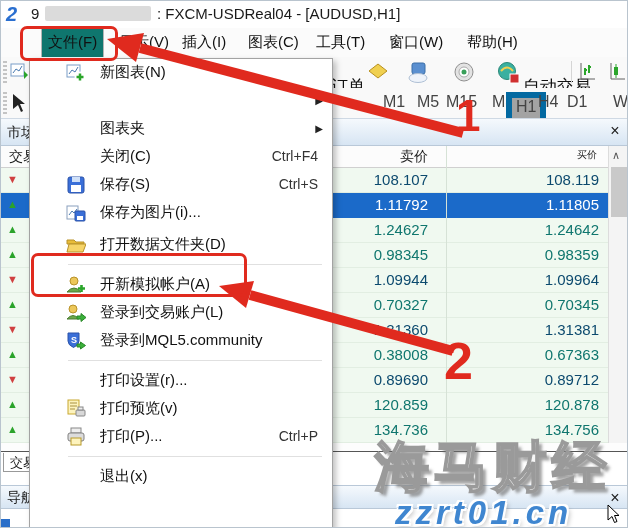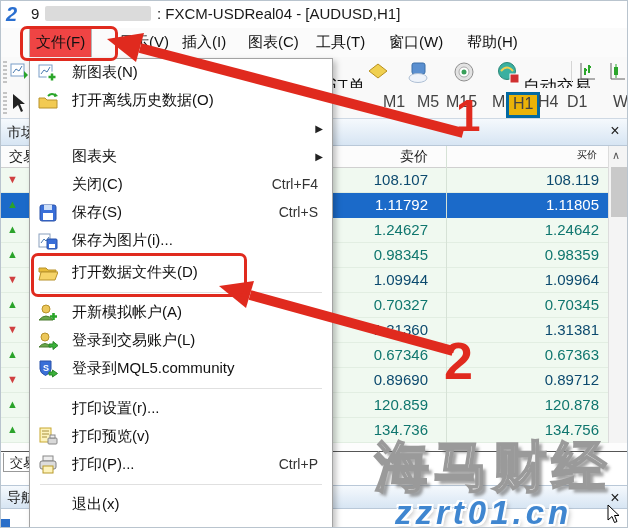--- a/index.html
+++ b/index.html
@@ -7,32 +7,32 @@
   #app{position:relative;width:628px;height:528px;background:#fff;border:1px solid #b9c4ce;box-sizing:border-box;overflow:hidden;}
   
   .titlebar{position:absolute;left:0;top:0;width:628px;height:27px;background:#fff;}
   .mtlogo{position:absolute;left:5px;top:2px;font-size:20px;font-weight:bold;font-style:italic;color:#2a6fd0;}
   .acct{position:absolute;left:30px;top:4px;font-size:15px;color:#1a1a1a;}
   .blur{position:absolute;left:44px;top:5px;width:106px;height:15px;background:#dbdbdb;border-radius:2px;}
   .wtitle{position:absolute;left:156px;top:4px;font-size:15px;color:#1a1a1a;white-space:nowrap;}
   
   .menubar{position:absolute;left:0;top:27px;width:628px;height:29px;background:#fbfbfb;border-bottom:1px solid #e2e2e2;}
   .mbi{position:absolute;top:0;height:28px;line-height:28px;font-size:15px;color:#111;white-space:nowrap;}
-  .mbi.open{background:#ef4444;border:1px solid #b5b5b5;padding:0 6px;line-height:26px;}
+  .mbi.open{background:#0f766e;border:1px solid #b5b5b5;padding:0 6px;line-height:26px;margin-left:12px;}
   
   .tbrow{position:absolute;left:0;width:628px;background:#f9f9f9;border-bottom:1px solid #dcdcdc;}
   #tb1{top:56px;height:31px;}
   #tb2{top:87px;height:30px;}
   .grip{position:absolute;left:2px;top:4px;width:4px;height:22px;
     background:repeating-linear-gradient(#c4c4c4 0 2px,transparent 2px 4px);}
   .tbtext{position:absolute;font-size:17px;color:#111;top:18px;}
   .tficon{position:absolute;top:4px;}
   .tbsep{position:absolute;top:4px;width:1px;height:22px;background:#d5d5d5;}
   .tf{position:absolute;top:4px;height:20px;line-height:20px;font-size:16px;color:#444;padding:0 4px;}
-  .tf.active{border:3px solid #0369a1;background:#eab308;line-height:18px;}
+  .tf.active{border:6px solid #0369a1;background:#a3a3a3;line-height:18px;}
   .combo-arrow{position:absolute;left:344px;top:12px;font-size:8px;color:#555;}
   
   .mwheader{position:absolute;left:0;top:117px;width:628px;height:28px;
     background:linear-gradient(#f5f9fd,#d7e5f3);border-top:1px solid #cfd9e4;border-bottom:1px solid #b9c8d8;box-sizing:border-box;}
   .mwtitle{position:absolute;left:6px;top:5px;font-size:14px;color:#222;}
   .panelx{position:absolute;right:6px;top:3px;font-size:16px;color:#222;width:16px;text-align:center;}
   .mwcols{position:absolute;left:0;top:145px;width:628px;height:22px;background:#fcfcfc;border-bottom:1px solid #d0d0d0;box-sizing:border-box;}
   .colsym{position:absolute;left:8px;top:2px;font-size:14px;color:#222;}
   .colsell{position:absolute;right:201px;top:2px;font-size:14px;color:#222;}
   .colbuy{position:absolute;right:32px;top:2px;font-size:10px;color:#222;}
@@ -56,21 +56,21 @@
   .mwbottom{position:absolute;left:0;top:442px;width:628px;height:8px;background:#fdfdfd;}
   .tabbar{position:absolute;left:0;top:450px;width:628px;height:22px;background:#fff;border-top:1px solid #555;}
   .tab{position:absolute;left:2px;top:1px;width:86px;height:19px;line-height:19px;background:#fff;
     border-left:1px solid #999;border-right:1px solid #999;border-bottom:1px solid #999;font-size:13px;color:#222;padding-left:6px;box-sizing:border-box;}
   .navheader{position:absolute;left:0;top:484px;width:628px;height:24px;
     background:linear-gradient(#f5f9fd,#d7e5f3);border-top:1px solid #b9c8d8;border-bottom:1px solid #b9c8d8;box-sizing:border-box;}
   .navtitle{position:absolute;left:6px;top:3px;font-size:14px;color:#222;}
   .navblue{position:absolute;left:0;top:518px;width:9px;height:10px;background:#2a6fc9;}
   
   .popup{position:absolute;left:28px;top:57px;width:304px;height:471px;background:#fff;
-    border:1px solid #a3a3a3;box-shadow:3px 3px 6px rgba(0,0,0,.25);box-sizing:border-box;z-index:50;}
+    border:1px solid #a3a3a3;box-shadow:3px 3px 6px rgba(0,0,0,.25);box-sizing:border-box;z-index:50;padding-left:28px;}
   .mi{position:relative;height:28px;}
   .mi .mico{position:absolute;left:8px;top:4px;width:20px;height:20px;}
   .mi .mlabel{position:absolute;left:42px;top:4px;font-size:15px;color:#111;white-space:nowrap;}
   .mi .msc{position:absolute;right:14px;top:5px;font-size:14px;color:#333;}
   .mi .msub{position:absolute;right:9px;top:8px;font-size:10px;color:#222;}
   .msep{height:12px;position:relative;}
   .msep::after{content:"";position:absolute;left:10px;right:10px;top:5px;height:1px;background:#e0e0e0;}
   .mspacer{height:4px;}
   
   .wm1{position:absolute;left:374px;top:430px;z-index:55;font-size:54px;font-weight:bold;letter-spacing:5px;
@@ -203,21 +203,21 @@
         <span class="sp">0.70327</span>
         <span class="bp">0.70345</span>
       </div>
     <div class="mwrow down">
         <span class="tick">▼</span>
         <span class="sp">1.31360</span>
         <span class="bp">1.31381</span>
       </div>
     <div class="mwrow up">
         <span class="tick">▲</span>
-        <span class="sp">0.67346</span>
+        <span class="sp">0.38008</span>
         <span class="bp">0.67363</span>
       </div>
     <div class="mwrow down">
         <span class="tick">▼</span>
         <span class="sp">0.89690</span>
         <span class="bp">0.89712</span>
       </div>
     <div class="mwrow up">
         <span class="tick">▲</span>
         <span class="sp">120.859</span>
@@ -246,28 +246,20 @@
 
   <div class="popup">
     <div class="mi">
       <svg class="mico" viewBox="0 0 20 20">
           <rect x="1" y="2" width="13" height="12" fill="#fff" stroke="#7a9ec7"></rect>
           <path d="M3 11 L6 7 L9 9 L12 4" stroke="#4a7ab0" fill="none"></path>
           <circle cx="14" cy="14" r="5.5" fill="#fff"></circle>
           <path d="M14 10.5 v7 M10.5 14 h7" stroke="#2aa52a" stroke-width="2.5"></path>
         </svg>
       <span class="mlabel">新图表(N)</span>
-    </div>
-    <div class="mi">
-      <svg class="mico" viewBox="0 0 20 20">
-          <path d="M1 7 L7 7 L9 9 L19 9 L19 17 L1 17 Z" fill="#f2ca52" stroke="#b8922a"></path>
-          <path d="M10 5 q4 -4 8 0" stroke="#2aa52a" stroke-width="2" fill="none"></path>
-          <path d="M17 2 l3 3 -4 1 z" fill="#2aa52a"></path>
-        </svg>
-      <span class="mlabel">打开离线历史数据(O)</span>
     </div>
     <div class="mi">
       <span class="msub">▶</span>
     </div>
     <div class="mi">
       <span class="mlabel">图表夹</span>
       <span class="msub">▶</span>
     </div>
     <div class="mi">
       <span class="mlabel">关闭(C)</span>

